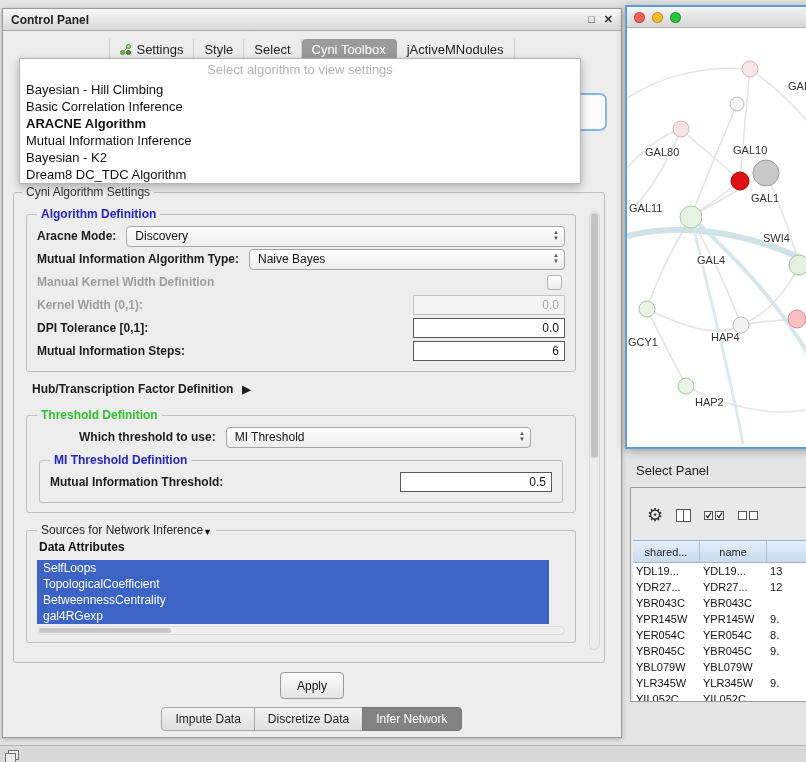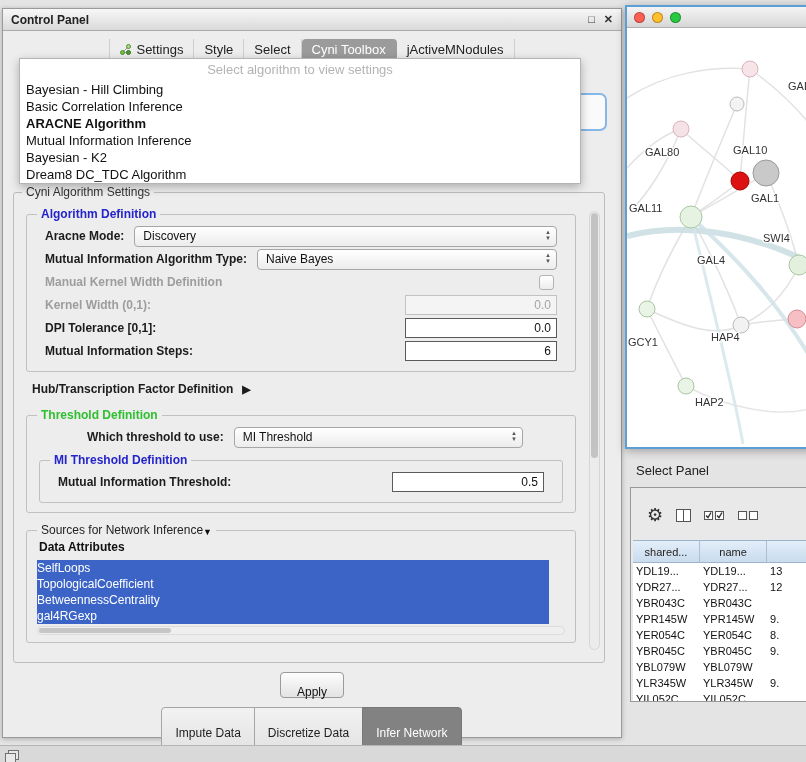--- a/index.html
+++ b/index.html
@@ -42,21 +42,21 @@
     border:1px solid #d6d6d6;border-radius:6px;box-sizing:border-box}
   .vthumb{position:absolute;left:1px;right:1px;top:1px;height:56%;background:#c3c3c3;border-radius:5px}
 
   .settings-scroll{position:absolute;left:12px;top:8px;right:28px;bottom:6px}
 
   fieldset.sub{border:1px solid #c0c0c0;border-radius:3px;margin:0 0 10px;padding:2px 10px 7px}
   .sub.blue>legend{color:#2424cc;font-weight:bold}
   .sub.green>legend{color:#2fbf2f;font-weight:bold}
   .sub.plain>legend{color:#222}
 
-  .row{display:flex;align-items:center;margin:3px 8px;font-size:12px;height:20px}
+  .row{display:flex;align-items:center;margin:3px 0;font-size:12px;height:20px}
   .lbl{font-weight:bold;color:#1c1c1c;white-space:nowrap}
   .row.disabled .lbl{color:#9d9d9d}
   .grow{flex:1}
   .combo{margin-left:10px;height:19px;background:linear-gradient(#ffffff,#ececec);
     border:1px solid #a6a6a6;border-radius:4px;display:flex;align-items:center;
     padding:0 4px 0 8px;flex:1}
   .combo .cval{flex:1;font-size:12px;color:#111}
   .spin{display:flex;flex-direction:column;font-size:6px;line-height:5px;color:#555;padding:0 1px}
   .spin i{font-style:normal;height:6px}
   .checkbox{width:13px;height:13px;border:1px solid #b3b3b3;border-radius:3px;
@@ -70,31 +70,31 @@
   .hub-row .tri{font-size:11px}
 
   .row.which{padding-left:42px}
   .row.which .combo{margin-right:34px}
   .sub.inner{margin:6px 2px 2px}
 
   .src-legend{display:flex;align-items:flex-end;font-size:12px;color:#222}
   .src-legend .dicon{font-size:9px;color:#111}
   .attr-title{font-size:12px;font-weight:bold;margin:1px 0 6px 2px;color:#111}
   .attr-list{width:512px;background:#fff}
-  .attr{height:16px;line-height:16px;font-size:12px;color:#fff;background:#3b64c6;}
+  .attr{height:16px;line-height:16px;font-size:12px;color:#fff;background:#3b64c6;padding-left:6px}
   .hscroll{margin-top:2px;height:9px;width:528px;background:#efefef;border:1px solid #dcdcdc;
     border-radius:5px;position:relative;box-sizing:border-box}
   .hthumb{position:absolute;left:1px;top:1px;bottom:1px;width:132px;background:#c6c6c6;border-radius:4px}
 
   .apply-row{position:absolute;left:0;right:0;top:663px;display:flex;justify-content:center}
-  button.apply{font:12px "Liberation Sans",sans-serif;padding:12px 16px;border:1px solid #9a9a9a;
-    border-radius:4px;background:linear-gradient(#fdfdfd,#e3e3e3);color:#111;height:19px}
+  button.apply{font:12px "Liberation Sans",sans-serif;padding:2px 16px;border:1px solid #9a9a9a;
+    border-radius:4px;background:linear-gradient(#fdfdfd,#e3e3e3);color:#111;height:27px}
 
   .bottom-tabs{position:absolute;left:0;right:0;top:698px;display:flex;justify-content:center}
-  .btab{font-size:12px;padding:18px 13px;border:1px solid #a5a5a5;
+  .btab{font-size:12px;padding:4px 13px;border:1px solid #a5a5a5;
     background:linear-gradient(#f2f2f2,#e0e0e0);color:#222;margin-left:-1px}
   .btab:first-child{border-radius:4px 0 0 4px}
   .btab:last-child{border-radius:0 4px 4px 0}
   .btab.active{background:#828282;color:#fff;border-color:#787878}
 
   
   .net-window{position:absolute;left:625px;top:5px;width:190px;height:440px;
     border:2px solid #5c9fd6;background:#fff;box-shadow:0 2px 9px rgba(0,0,0,.3);box-sizing:content-box}
   .net-titlebar{height:20px;background:linear-gradient(#f4f4f4,#d7d7d7);
     border-bottom:1px solid #b0b0b0;display:flex;align-items:center;gap:7px;padding:0 7px}

